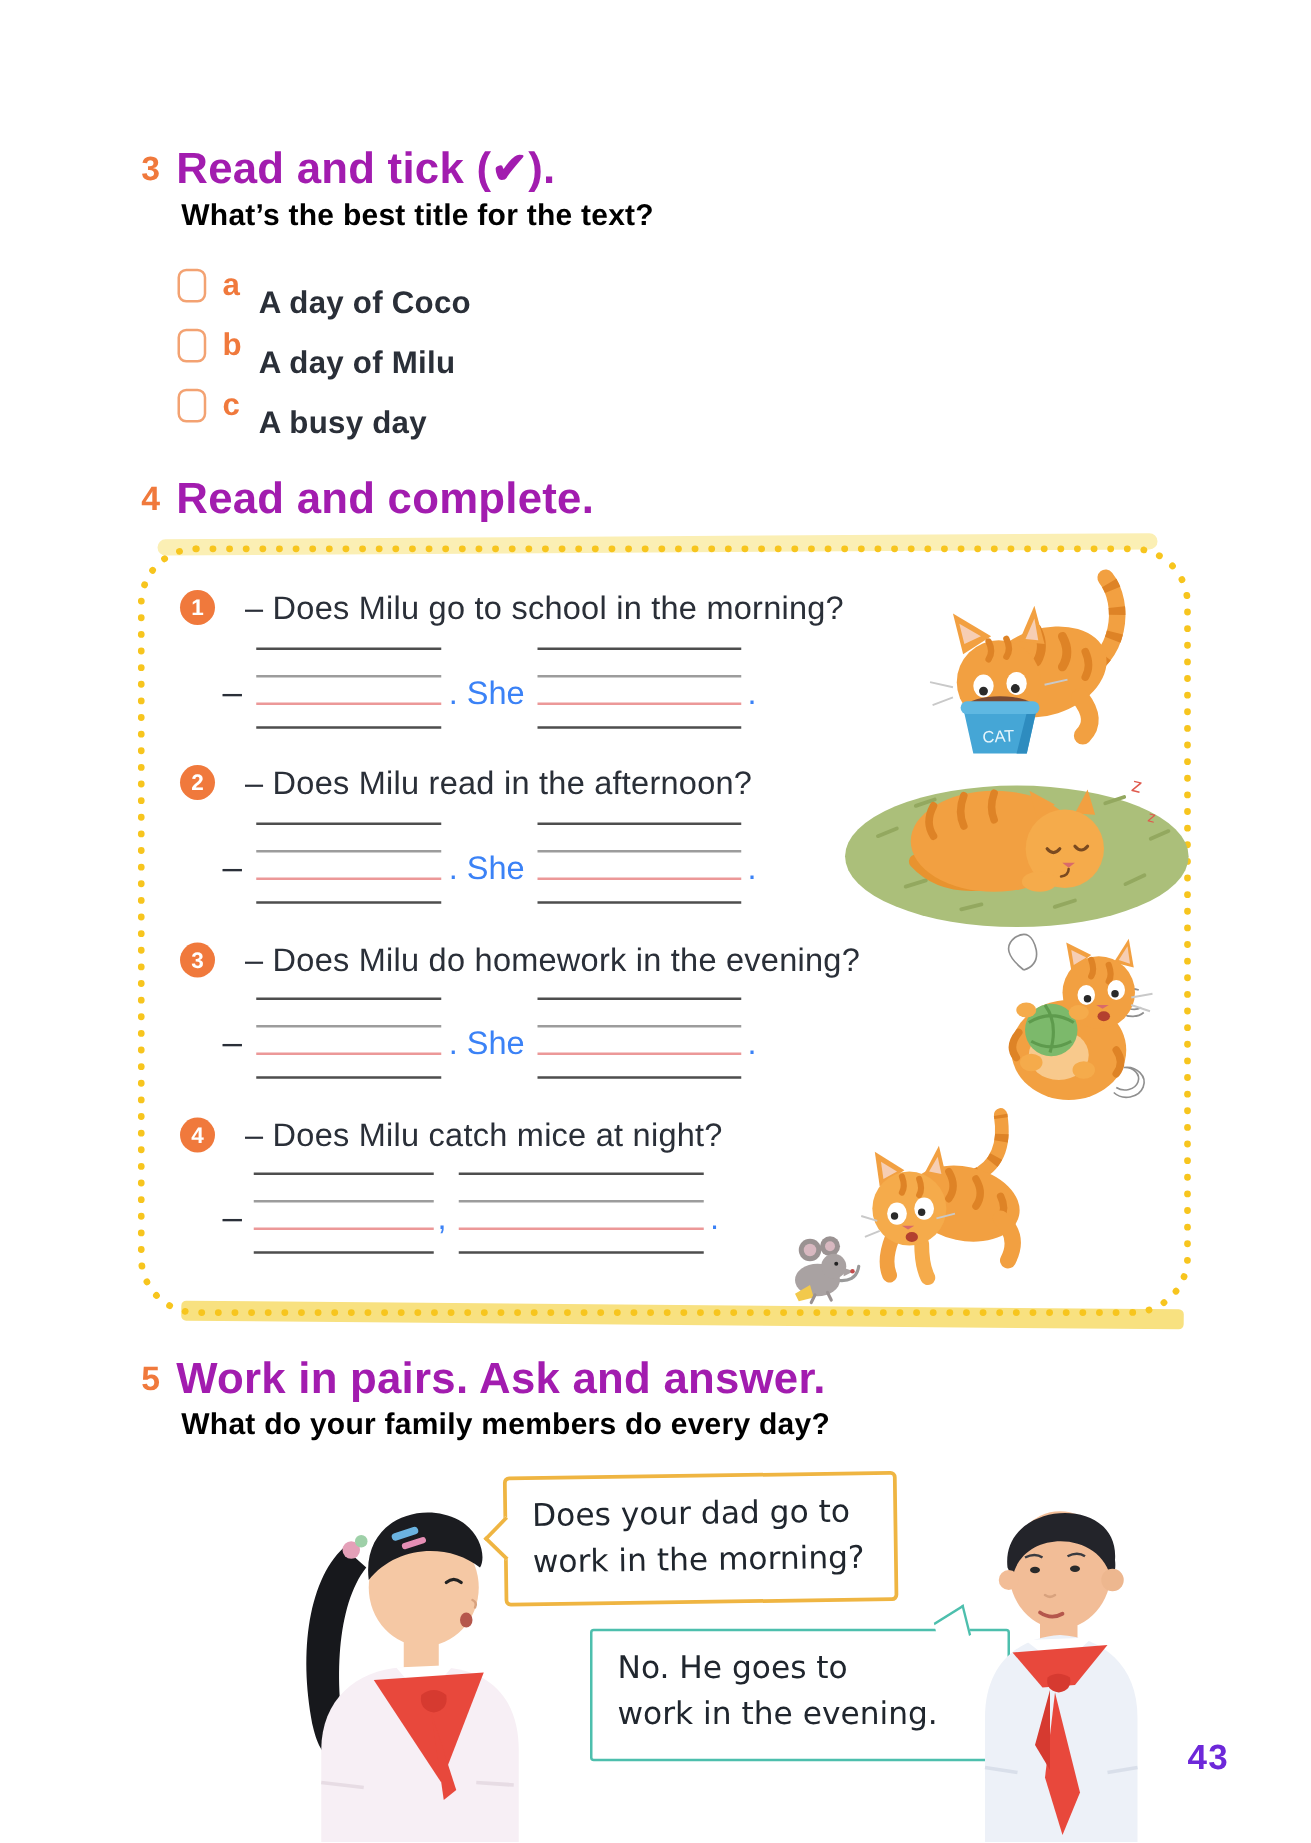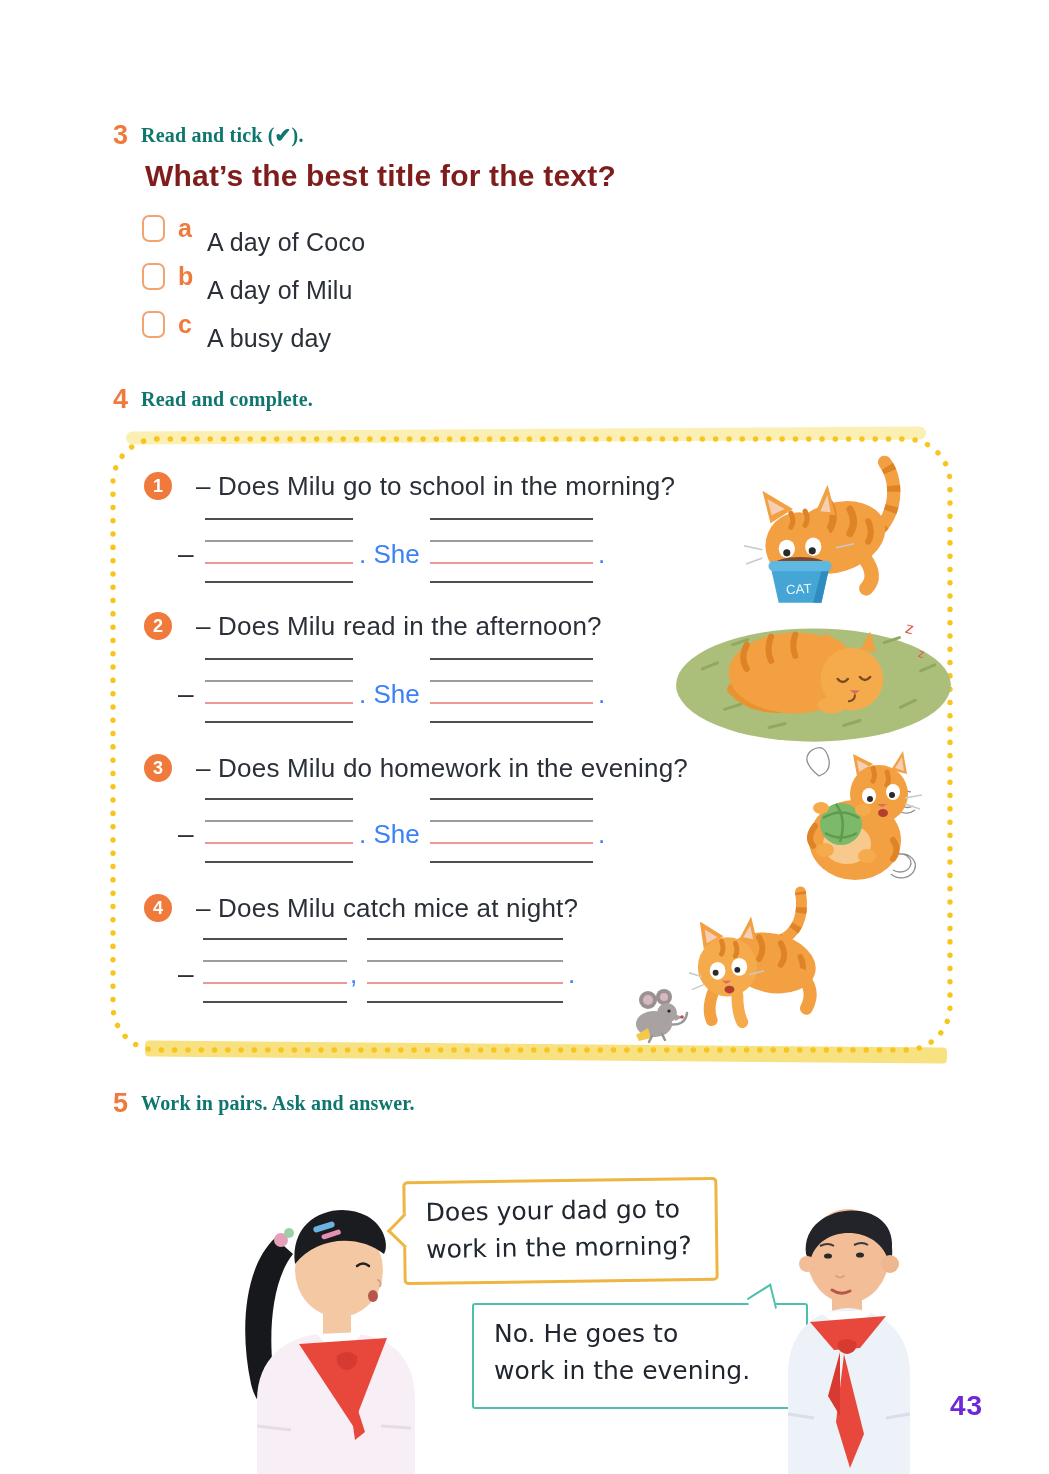--- a/index.html
+++ b/index.html
@@ -3,28 +3,28 @@
 <meta charset="utf-8">
 <style>
   html,body{margin:0;padding:0;background:#fff;}
   .page{position:relative;width:1049px;height:1474px;background:#fff;overflow:hidden;
         font-family:"Liberation Sans",sans-serif;color:#262C36;}
   .abs{position:absolute;}
 
   
   .sec{position:absolute;display:flex;gap:13px;align-items:flex-start;}
   .sec-num{color:#F0793C;font-weight:bold;font-size:27px;line-height:30px;}
-  .sec-title{color:#0f766e;font-weight:bold;font-size:20px;line-height:30px;letter-spacing:.2px;font-family:Liberation Serif, serif;}
-  .sec-sub{position:absolute;font-weight:bold;font-size:30px;color:#7f1d1d;letter-spacing:.2px;}
+  .sec-title{color:#a21caf;font-weight:bold;font-size:35px;line-height:30px;letter-spacing:.2px;}
+  .sec-sub{position:absolute;font-weight:bold;font-size:24px;color:#000000;letter-spacing:.2px;}
 
   
   .opt{position:absolute;display:flex;align-items:center;gap:13px;height:30px;}
   .cbox{width:23px;height:27px;border:2.5px solid #F3A272;border-radius:7px;background:#fff;box-sizing:border-box;}
   .olet{color:#F0793C;font-weight:bold;font-size:25px;width:16px;}
-  .otxt{font-size:25px;font-weight:400;color:#2A2F38;letter-spacing:.2px;margin-top:28px;}
+  .otxt{font-size:25px;font-weight:700;color:#2A2F38;letter-spacing:.2px;margin-top:28px;}
 
   
   .band-top{position:absolute;left:126px;top:429px;width:800px;height:13px;background:#FBEFB4;
             border-radius:7px;transform:rotate(-.35deg);}
   .band-bot{position:absolute;left:145px;top:1044px;width:802px;height:16px;background:#F8E180;
             border-radius:4px;transform:rotate(.5deg);}
   .box{position:absolute;left:110px;top:436px;width:843px;height:617px;}
 
   .q{position:absolute;left:34px;display:flex;gap:12px;align-items:flex-start;width:700px;}
   .qnum{flex:0 0 28px;width:28px;height:28px;margin-top:2px;background:#F0793C;border-radius:50%;
@@ -304,20 +304,21 @@
     <circle cx="53" cy="27" r="1.6" fill="#222"></circle>
     <circle cx="66" cy="33" r="1.8" fill="#C24B4B"></circle>
     <path d="M20,51 l12,-7 l3,10 l-12,3 z" fill="#F2C94C"></path>
     <path d="M36,52 l-3,6 M46,50 l3,6" stroke="#9A9292" stroke-width="2.5" stroke-linecap="round"></path>
   </svg>
 
   <div class="sec" style="left:113px;top:1088px;">
     <span class="sec-num">5</span>
     <span class="sec-title">Work in pairs. Ask and answer.</span>
   </div>
+  <div class="sec-sub" style="left:145px;top:1126px;">What do your family members do every day?</div>
 
   <svg class="abs" style="left:205px;top:1188px;" width="240" height="286" viewBox="0 0 240 286">
     <path d="M70,50 C40,78 34,140 46,196 C52,220 66,228 72,208 C62,160 64,96 88,66 Z" fill="#17181C"></path>
     <circle cx="76" cy="52" r="7" fill="#E4A0B8"></circle>
       <circle cx="84" cy="45" r="5" fill="#9ED0A8"></circle>
     <ellipse cx="134" cy="82" rx="44" ry="47" fill="#F5C8A4"></ellipse>
     <path d="M90,76 C84,28 132,12 162,28 C180,38 184,58 179,66 C154,46 112,48 90,76 Z" fill="#1B1C20"></path>
     <rect x="108" y="36" width="22" height="6" rx="3" fill="#6BB3E0" transform="rotate(-18 119 39)"></rect>
     <rect x="116" y="44" width="20" height="5" rx="2.5" fill="#E58FB5" transform="rotate(-18 126 46)"></rect>
     <path d="M152,78 q6,-5 12,0" stroke="#222" stroke-width="2.5" fill="none" stroke-linecap="round"></path>

